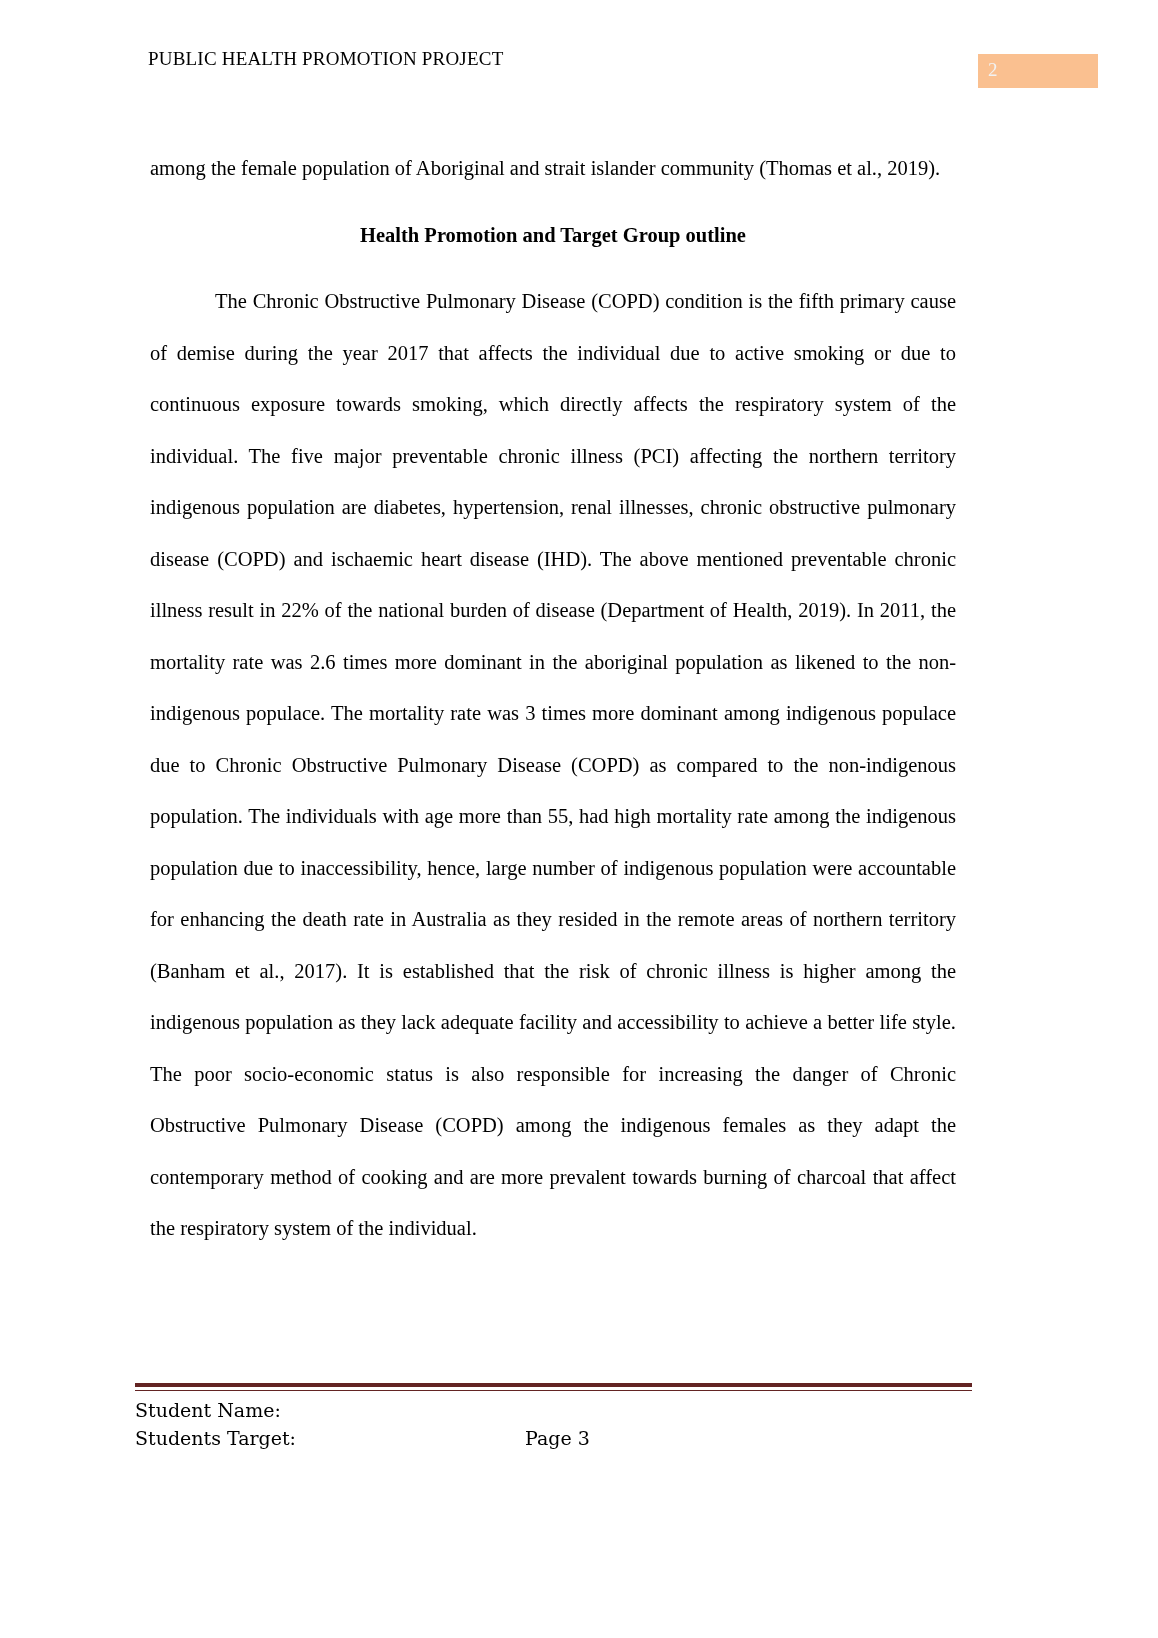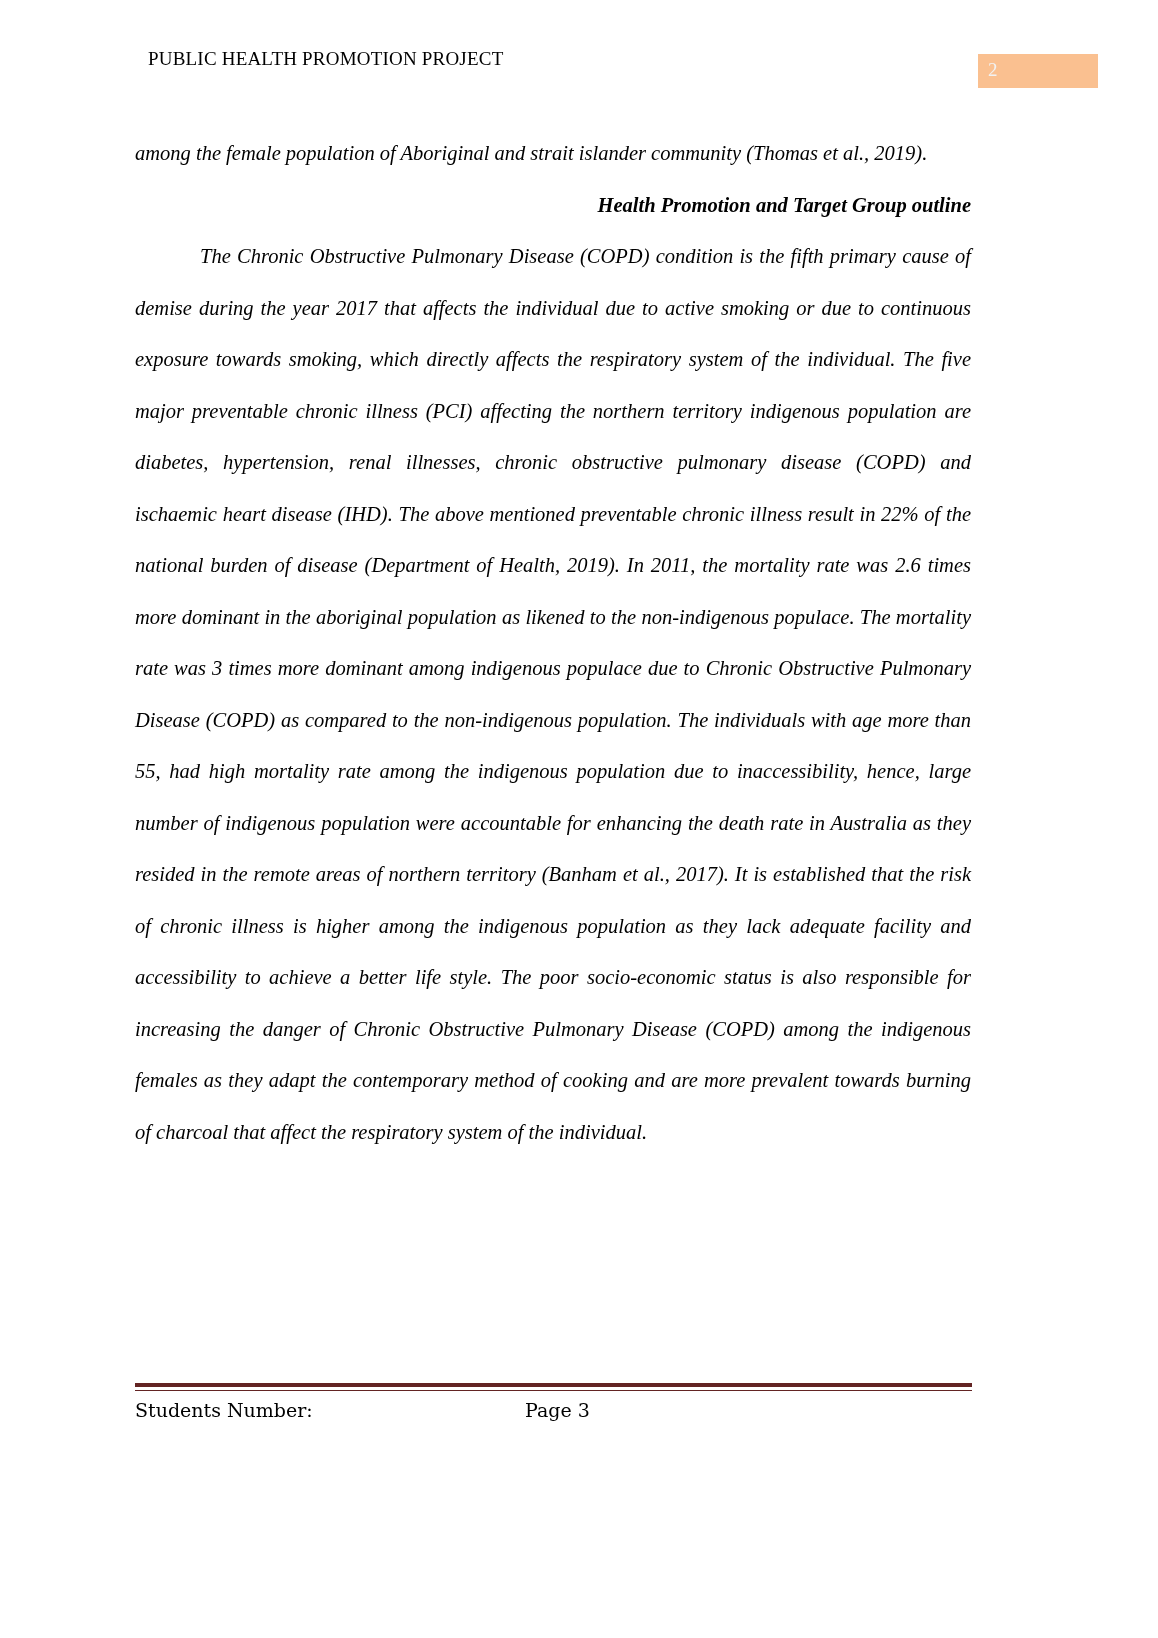--- a/index.html
+++ b/index.html
@@ -46,26 +46,25 @@
   .body-text {
     position: absolute;
     top: 128px;
     left: 135px;
     width: 836px;
     font-size: 20.5px;
     line-height: 51.5px;
     text-align: justify;
   }
   .body-text p {
-    margin: 0;
-    font-style: italic;
+    margin: 15px;
   }
   .para-heading {
     font-weight: bold;
-    text-align: right;
+    text-align: center;
   }
   .para-indent {
     text-indent: 65px;
   }
 
   
   .footer {
     position: absolute;
     top: 1383px;
     left: 135px;
@@ -100,19 +99,20 @@
   </div>
 
   <div class="body-text">
     <p>among the female population of Aboriginal and strait islander community (Thomas et al., 2019).</p>
     <p class="para-heading">Health Promotion and Target Group outline</p>
     <p class="para-indent">The Chronic Obstructive Pulmonary Disease (COPD) condition is the fifth primary cause of demise during the year 2017 that affects the individual due to active smoking or due to continuous exposure towards smoking, which directly affects the respiratory system of the individual. The five major preventable chronic illness (PCI) affecting the northern territory indigenous population are diabetes, hypertension, renal illnesses, chronic obstructive pulmonary disease (COPD) and ischaemic heart disease (IHD). The above mentioned preventable chronic illness result in 22% of the national burden of disease (Department of Health, 2019). In 2011, the mortality rate was 2.6 times more dominant in the aboriginal population as likened to the non-indigenous populace. The mortality rate was 3 times more dominant among indigenous populace due to Chronic Obstructive Pulmonary Disease (COPD) as compared to the non-indigenous population. The individuals with age more than 55, had high mortality rate among the indigenous population due to inaccessibility, hence, large number of indigenous population were accountable for enhancing the death rate in Australia as they resided in the remote areas of northern territory (Banham et al., 2017). It is established that the risk of chronic illness is higher among the indigenous population as they lack adequate facility and accessibility to achieve a better life style. The poor socio-economic status is also responsible for increasing the danger of Chronic Obstructive Pulmonary Disease (COPD) among the indigenous females as they adapt the contemporary method of cooking and are more prevalent towards burning of charcoal that affect the respiratory system of the individual.</p>
   </div>
 
   <div class="footer">
     <div class="footer-rule"></div>
+    <div>Student Name:</div>
     <div class="footer-row">
-      <span class="left-cell">Students Number:</span>
+      <span class="left-cell">Students Target:</span>
       <span>Page 3</span>
     </div>
   </div>
 
 </div>
 
 </body></html>

